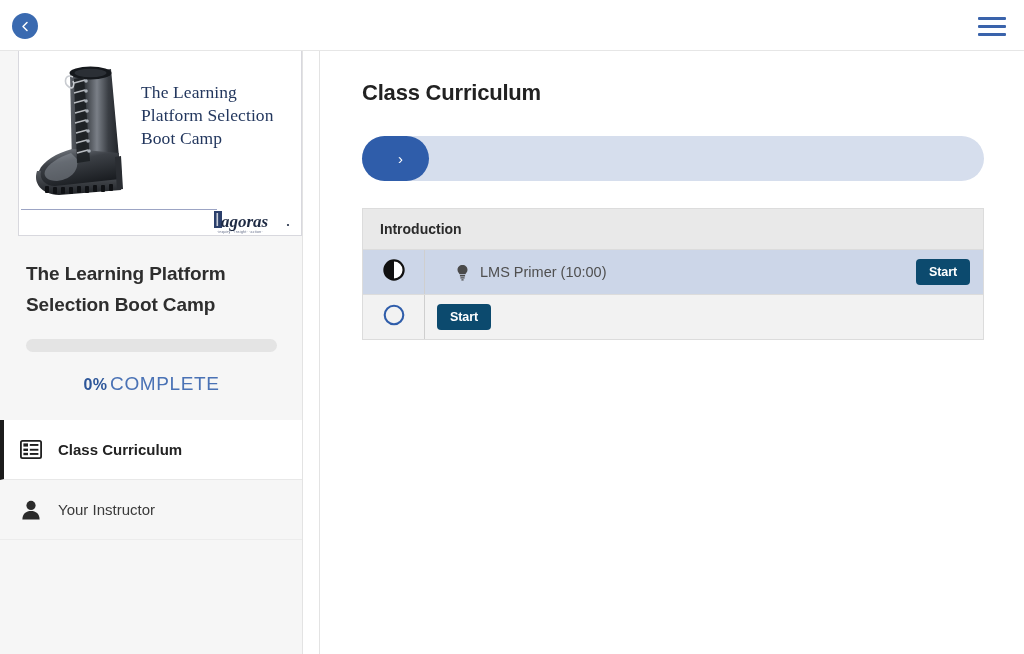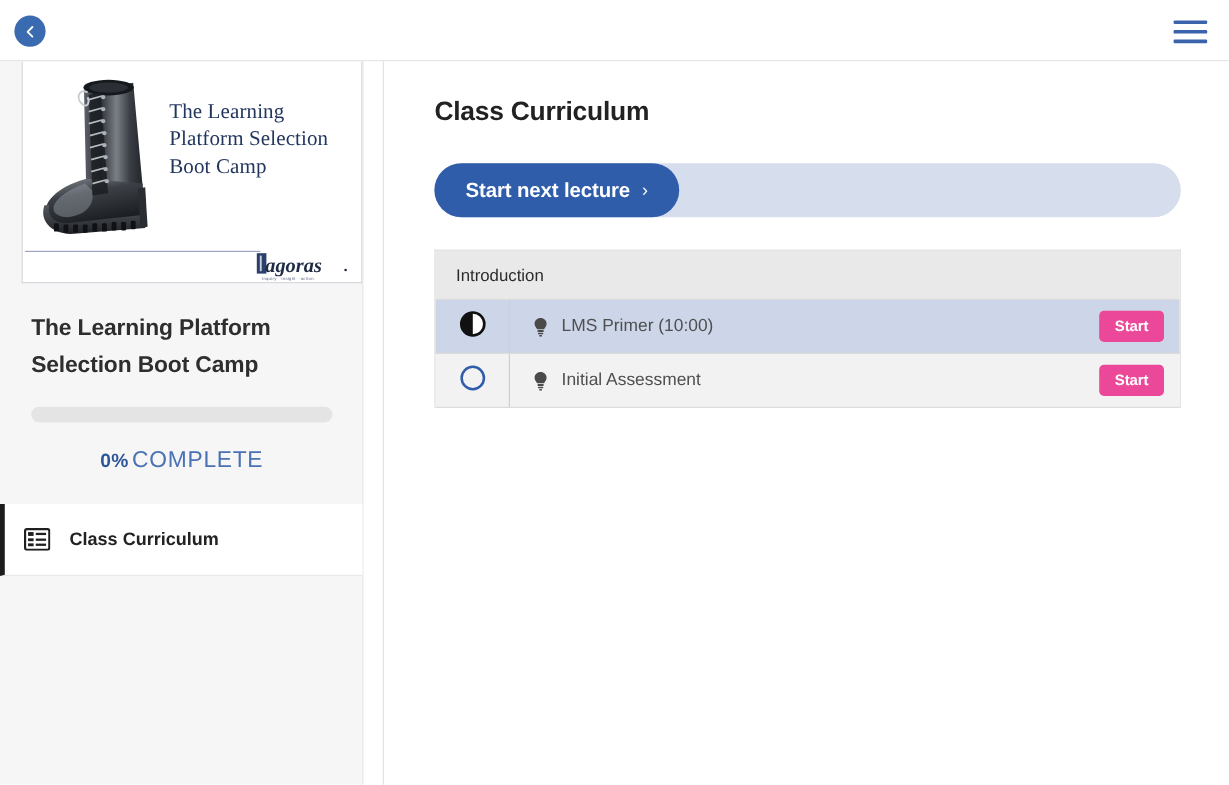--- a/index.html
+++ b/index.html
@@ -284,30 +284,31 @@
   .section-header {
     height: 41px;
     background: #e9e9e9;
     display: flex;
     align-items: center;
     padding-left: 17px;
     border-bottom: 1px solid #dcdcdc;
   }
   .section-header-label {
     font-size: 14px;
-    font-weight: normal;
+    font-weight: bold;
     color: #2b2b2b;
   }
 
   .lesson-row {
     display: flex;
     align-items: stretch;
     height: 45px;
     border-bottom: 1px solid #dcdcdc;
     cursor: pointer;
+    gap: 12px;
   }
   .lesson-row.state-progress { background: #ccd6e8; }
   .lesson-row.state-empty    { background: #f2f2f2; }
 
   .status-cell {
     width: 62px;
     display: flex;
     align-items: center;
     justify-content: center;
     border-right: 1px solid #cfcfcf;
@@ -337,21 +338,21 @@
     text-overflow: ellipsis;
   }
 
   .action-cell {
     flex: 0 0 auto;
     display: flex;
     align-items: center;
     padding-right: 13px;
   }
   .start-btn {
-    background: #ec4899;
+    background: #0c4a6e;
     color: #ffffff;
     border: none;
     border-radius: 4px;
     font-size: 12.5px;
     font-weight: bold;
     padding: 6px 13px;
     cursor: pointer;
     letter-spacing: -0.1px;
   }
 </style>
@@ -487,33 +488,41 @@
             <rect x="3.4" y="8.6" width="4.6" height="2.4" fill="#1f1f1f"></rect>
             <rect x="3.4" y="12.8" width="4.6" height="2.4" fill="#1f1f1f"></rect>
             <rect x="9.8" y="4.0" width="8.6" height="1.9" fill="#1f1f1f"></rect>
             <rect x="9.8" y="8.8" width="8.6" height="1.9" fill="#1f1f1f"></rect>
             <rect x="9.8" y="13.0" width="8.6" height="1.9" fill="#1f1f1f"></rect>
           </svg>
         </span>
         <span class="nav-label">Class Curriculum</span>
       </div>
 
+      <div class="nav-item">
+        <span class="nav-icon">
+          <svg width="22" height="22" viewBox="0 0 22 22">
+            <circle cx="11" cy="6.4" r="4.6" fill="#2b2b2b"></circle>
+            <path d="M2.4,20.5 C2.4,14.6 6.2,12.0 11,12.0 C15.8,12.0 19.6,14.6 19.6,20.5 Z" fill="#2b2b2b"></path>
+          </svg>
+        </span>
+        <span class="nav-label">Your Instructor</span>
+      </div>
 
     </div>
   </div>
 
   <div class="sidebar-gap"></div>
 
   <div class="main">
 
     <div class="page-title">Class Curriculum</div>
 
     <div class="next-lecture-track">
       <button class="next-lecture-btn">
-        <span>Start next lecture</span>
         <span class="next-lecture-chev">›</span>
       </button>
     </div>
 
     <div class="curriculum">
 
       <div class="section-header">
         <span class="section-header-label">Introduction</span>
       </div>
 
@@ -544,32 +553,20 @@
       </div>
 
       <div class="lesson-row state-empty">
         <div class="status-cell">
           <span>
             <svg width="22" height="22" viewBox="0 0 22 22">
               <circle cx="11" cy="11" r="9.3" fill="none" stroke="#2f5daa" stroke-width="2.1"></circle>
             </svg>
           </span>
         </div>
-        <div class="lesson-body">
-          <span class="bulb-icon">
-            <svg width="13" height="17" viewBox="0 0 13 17">
-              <path d="M6.5,1 C3.6,1 1.5,3.1 1.5,5.8 C1.5,7.8 2.9,9.1 3.6,10.3 L9.4,10.3
-                       C10.1,9.1 11.5,7.8 11.5,5.8 C11.5,3.1 9.4,1 6.5,1 Z" fill="#4a4a4a"></path>
-              <rect x="3.9" y="11.1" width="5.2" height="1.5" rx="0.5" fill="#4a4a4a"></rect>
-              <rect x="4.3" y="13.2" width="4.4" height="1.4" rx="0.5" fill="#4a4a4a"></rect>
-              <rect x="5.3" y="15.2" width="2.4" height="1.3" rx="0.6" fill="#4a4a4a"></rect>
-            </svg>
-          </span>
-          <span class="lesson-label">Initial Assessment</span>
-        </div>
         <div class="action-cell">
           <button class="start-btn">Start</button>
         </div>
       </div>
 
     </div>
   </div>
 
 </div>
 

